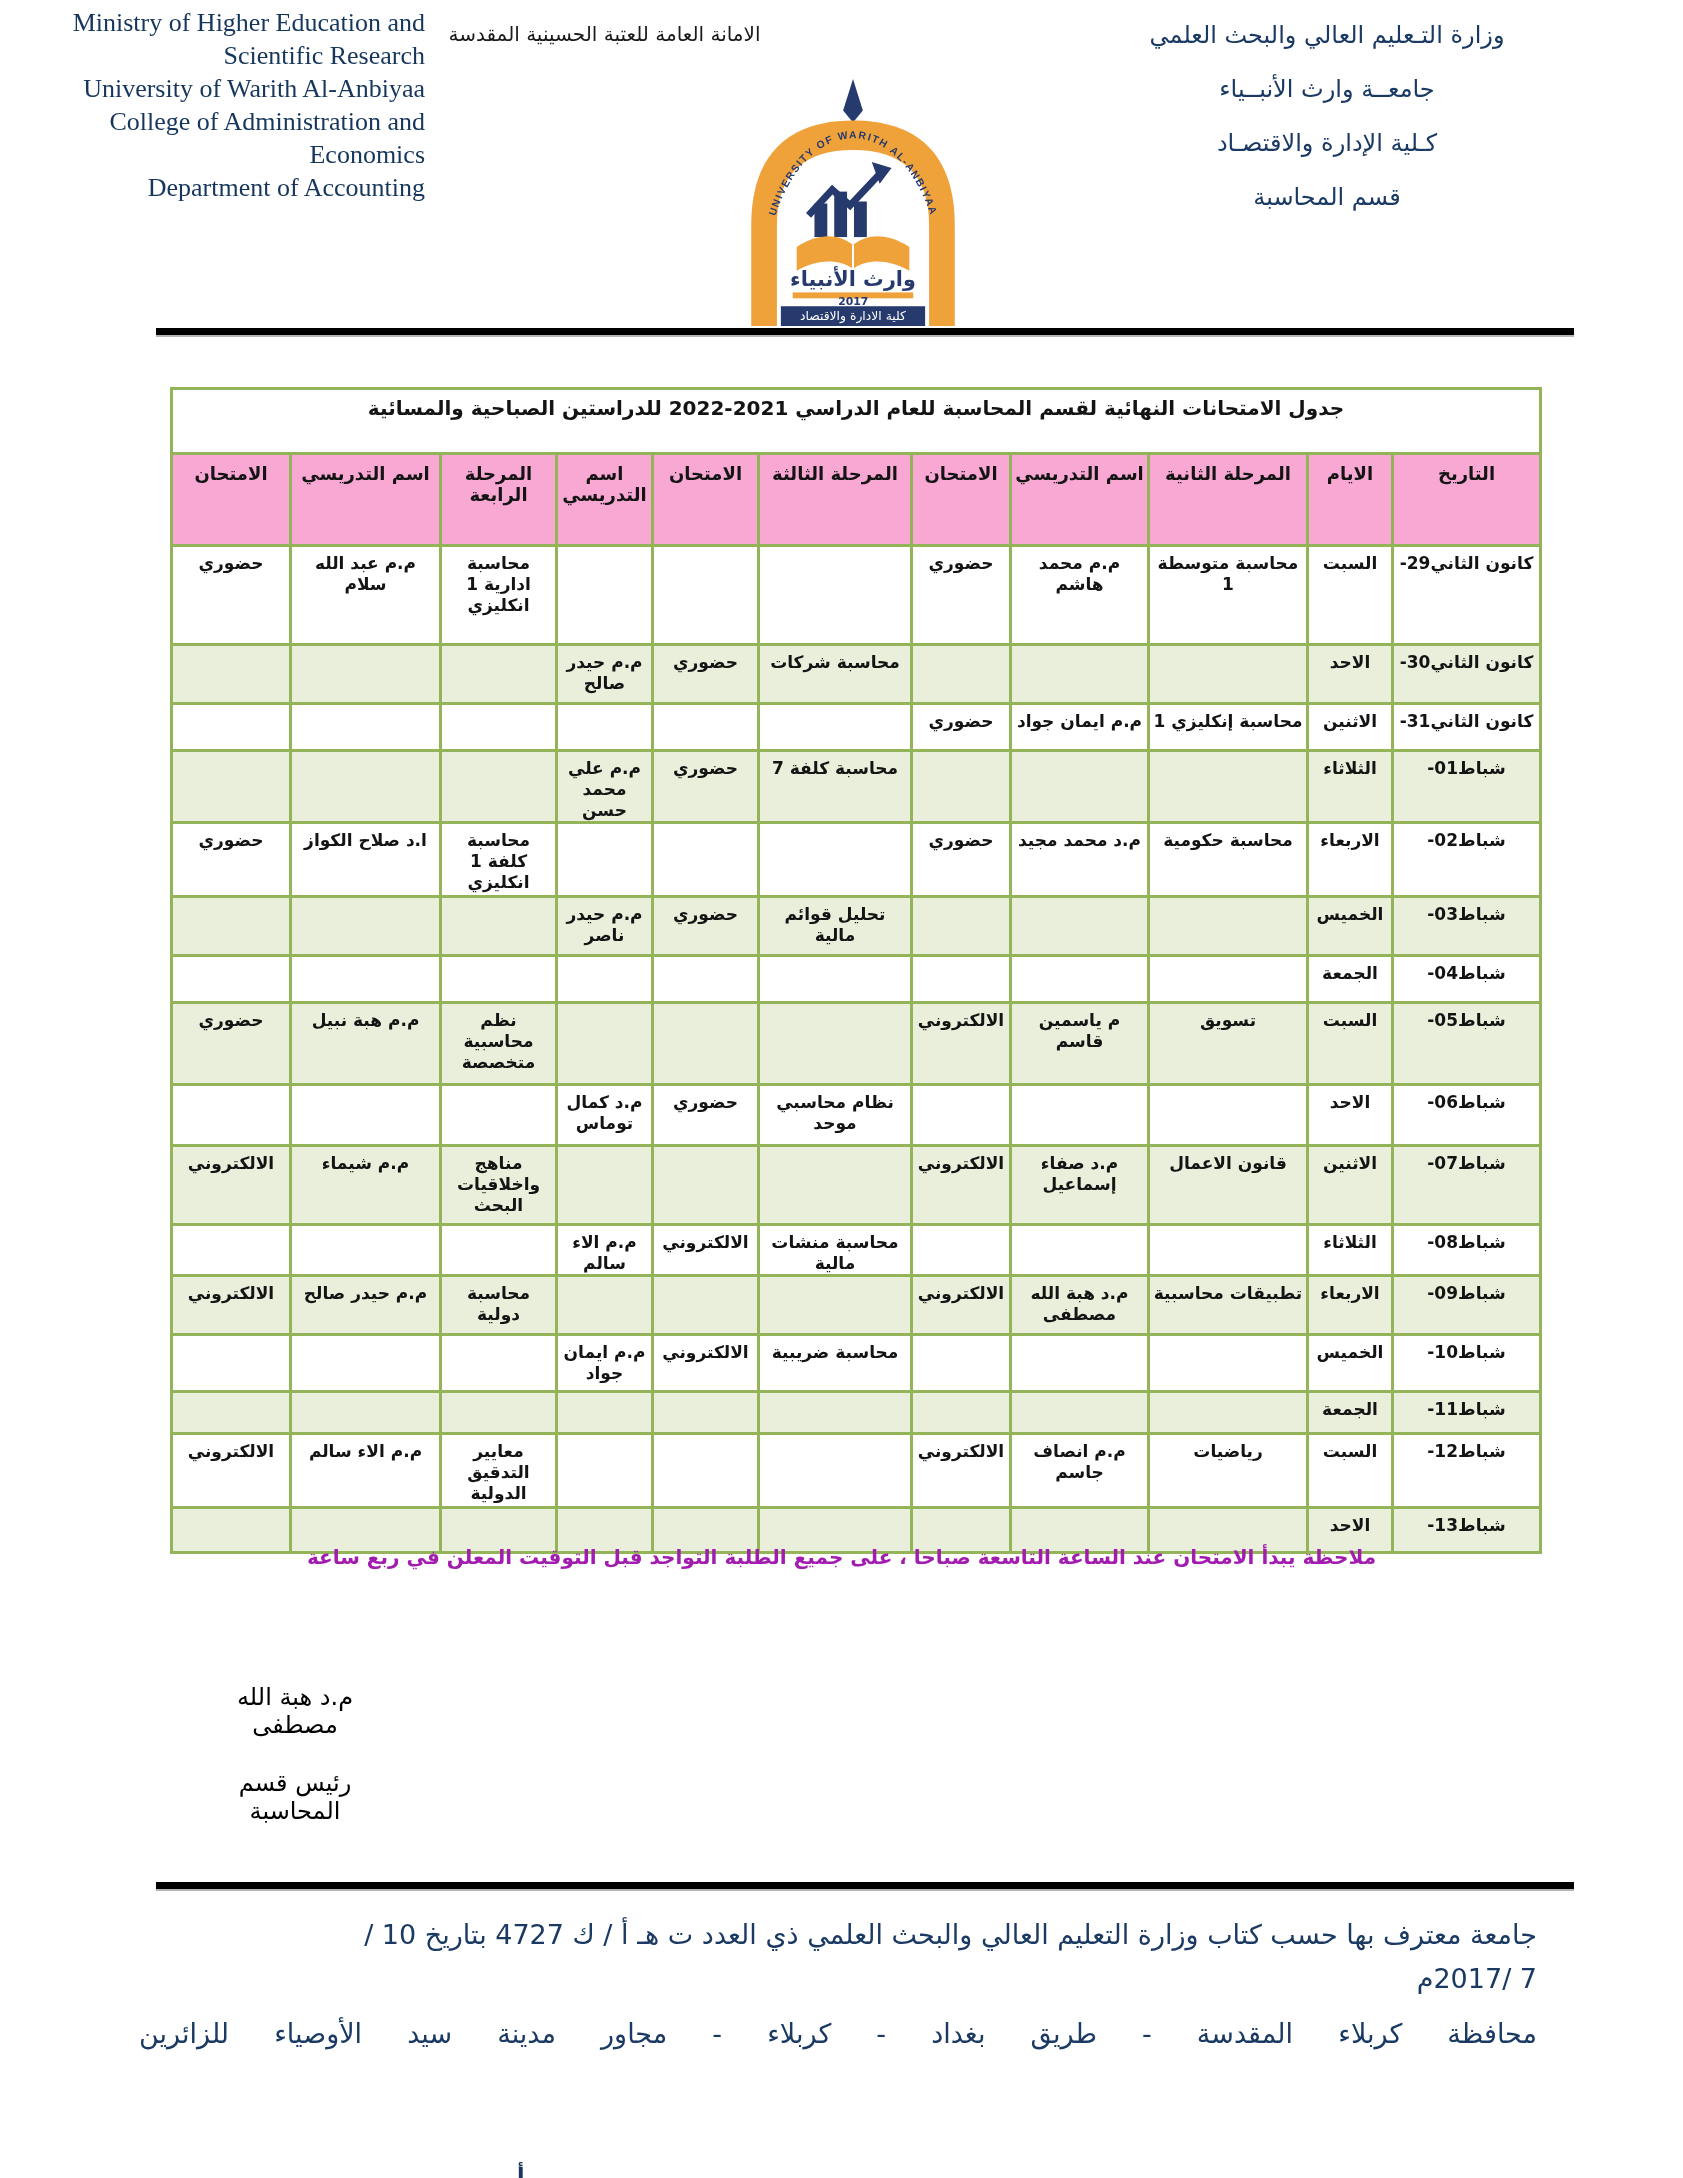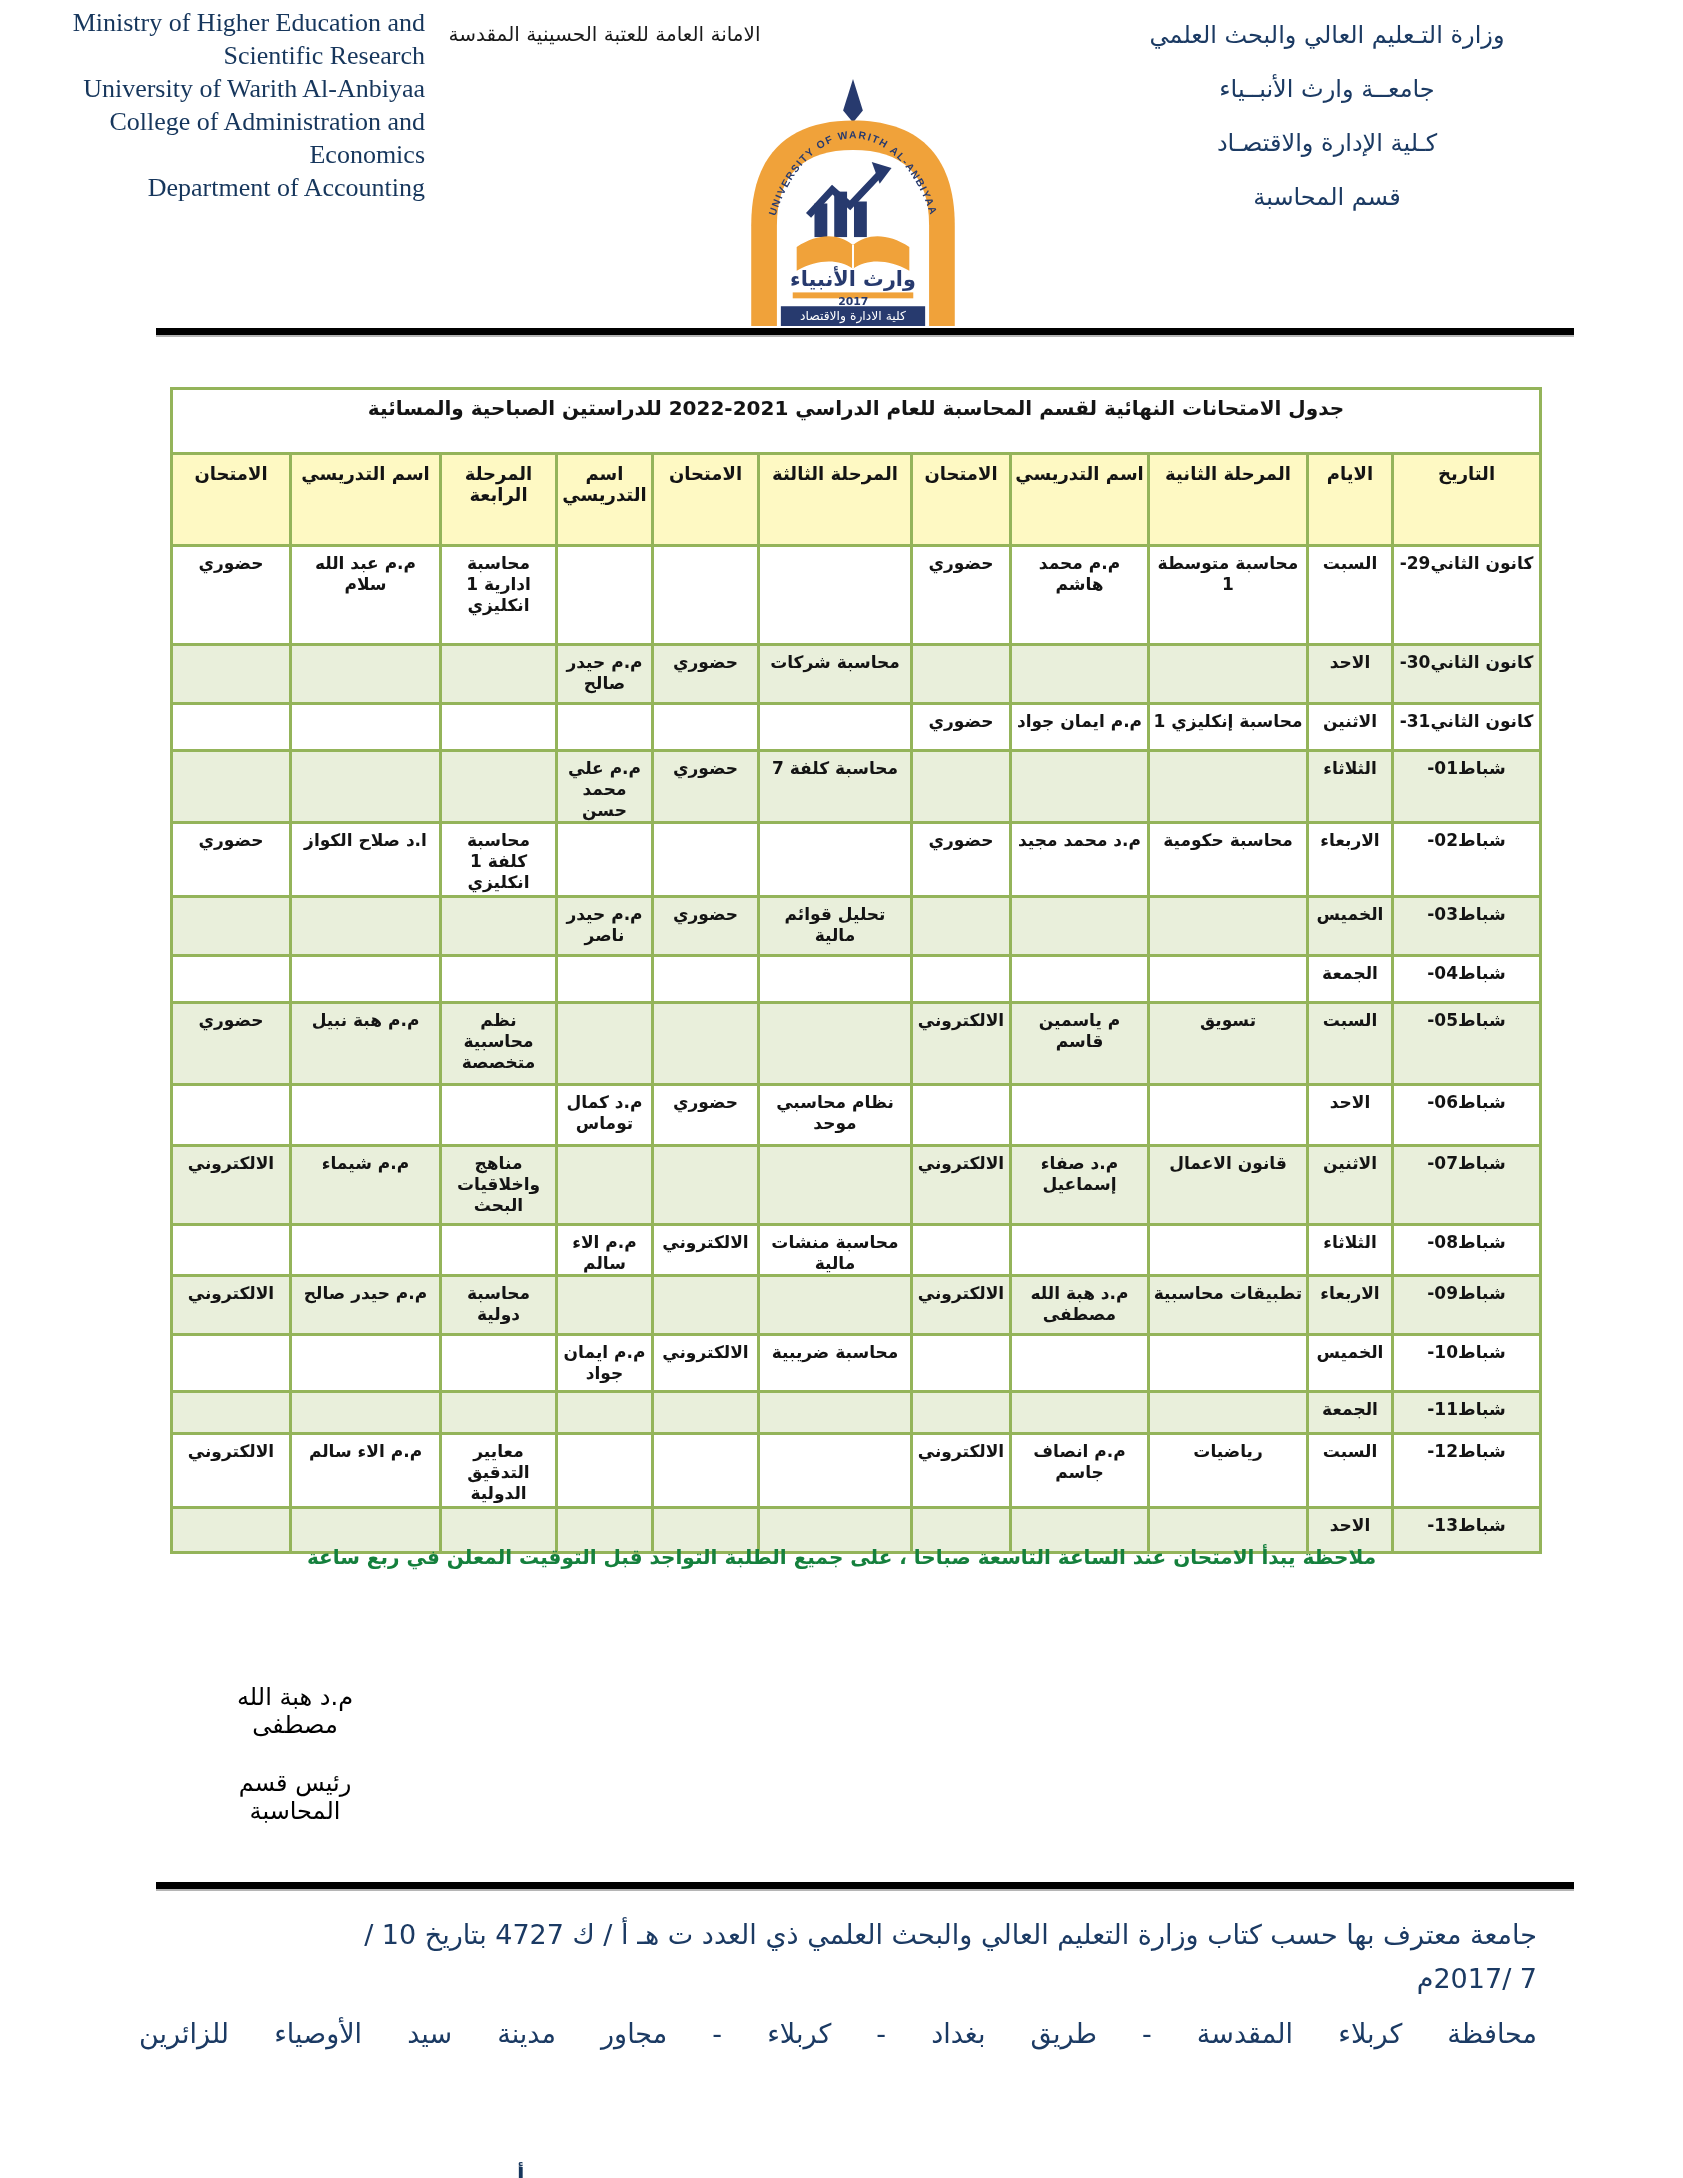--- a/index.html
+++ b/index.html
@@ -15,26 +15,26 @@
   .logo{position:absolute;left:735px;top:77px;width:236px;height:249px;}
   .rule{position:absolute;left:156px;width:1418px;height:7px;background:#000;border-bottom:2px solid #b5b5b5;}
   .rule-top{top:328px;}
   .rule-bottom{top:1882px;}
   
   .table-wrap{position:absolute;left:170px;top:387px;}
   table{border-collapse:collapse;table-layout:fixed;direction:rtl;}
   td{border:3px solid #94b45a;font-weight:bold;font-size:17px;line-height:21px;color:#141414;
      text-align:center;vertical-align:top;padding:6px 3px 0 3px;overflow:hidden;}
   .title-cell{font-size:20px;padding-top:8px;background:#fff;}
-  .head-cell{font-size:18px;padding-top:8px;background:#fef9c3;}
+  .head-cell{font-size:18px;padding-top:8px;background:#f9a8d4;}
   tr.shaded td{background:#e9efdb;}
   td.date-cell{direction:ltr;}
   
   .note{position:absolute;left:0;top:1545px;width:1683px;text-align:center;direction:rtl;
-        font-weight:bold;font-size:20px;color:#15803d;}
+        font-weight:bold;font-size:20px;color:#a21caf;}
   .signature{position:absolute;left:196px;top:1683px;width:198px;text-align:center;direction:rtl;
              font-size:24px;color:#000;}
   .signature .sig-title{margin-top:30px;}
   
   .footer{position:absolute;left:139px;top:1919px;width:1398px;direction:rtl;color:#1b3a63;font-size:27px;}
   .footer .f-line1{text-align:right;}
   .footer .f-line2{text-align:right;margin-top:13px;}
   .footer .f-address{margin-top:24px;text-align:justify;text-align-last:justify;word-spacing:11px;}
   .cutoff{position:absolute;left:517px;top:2164px;font-size:22px;font-weight:bold;color:#16365c;}
 </style>

